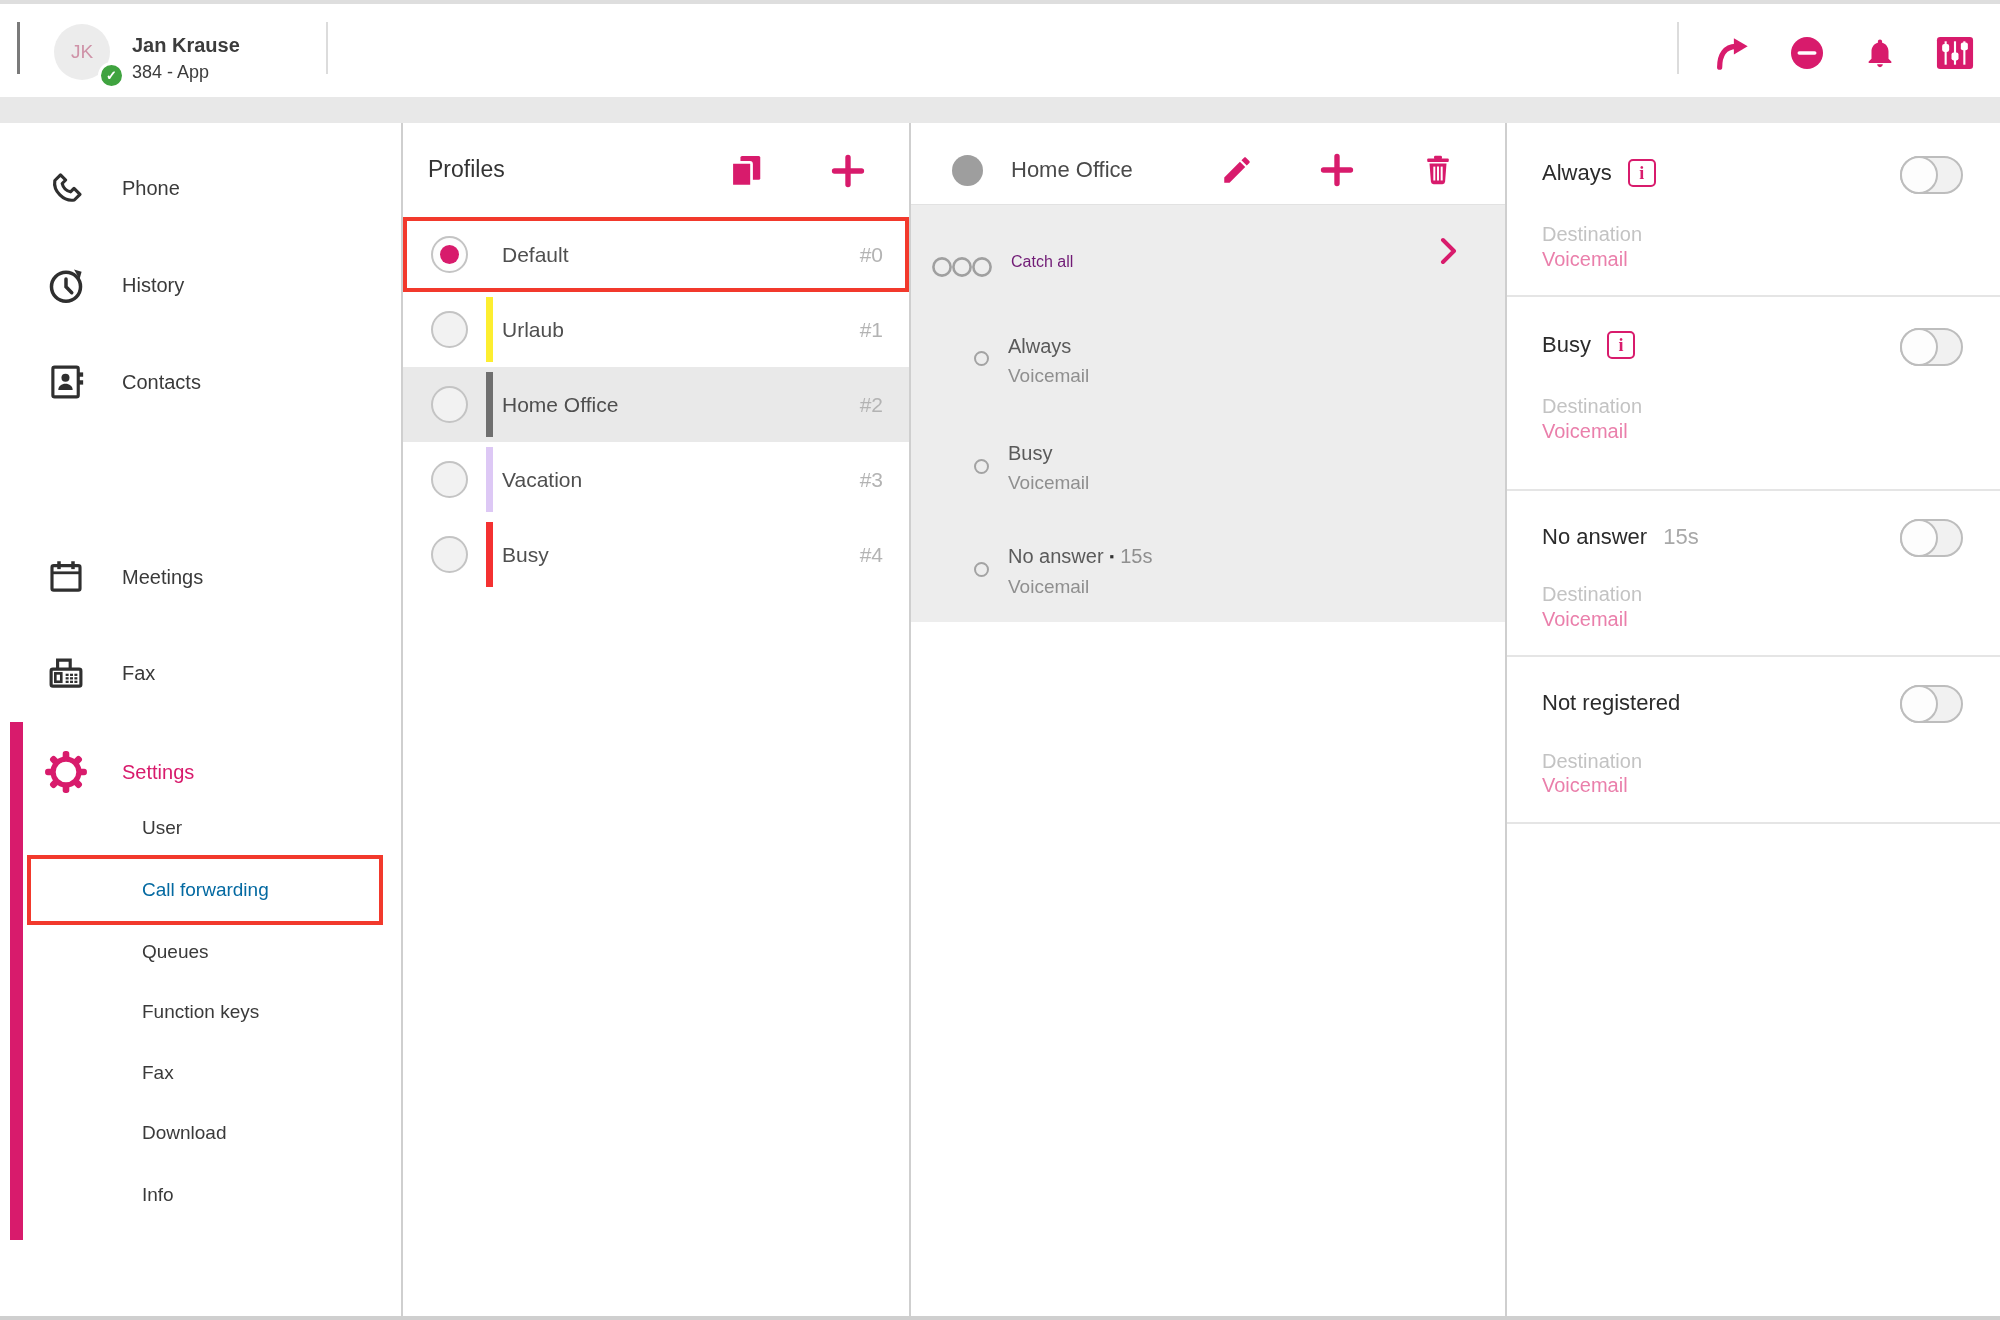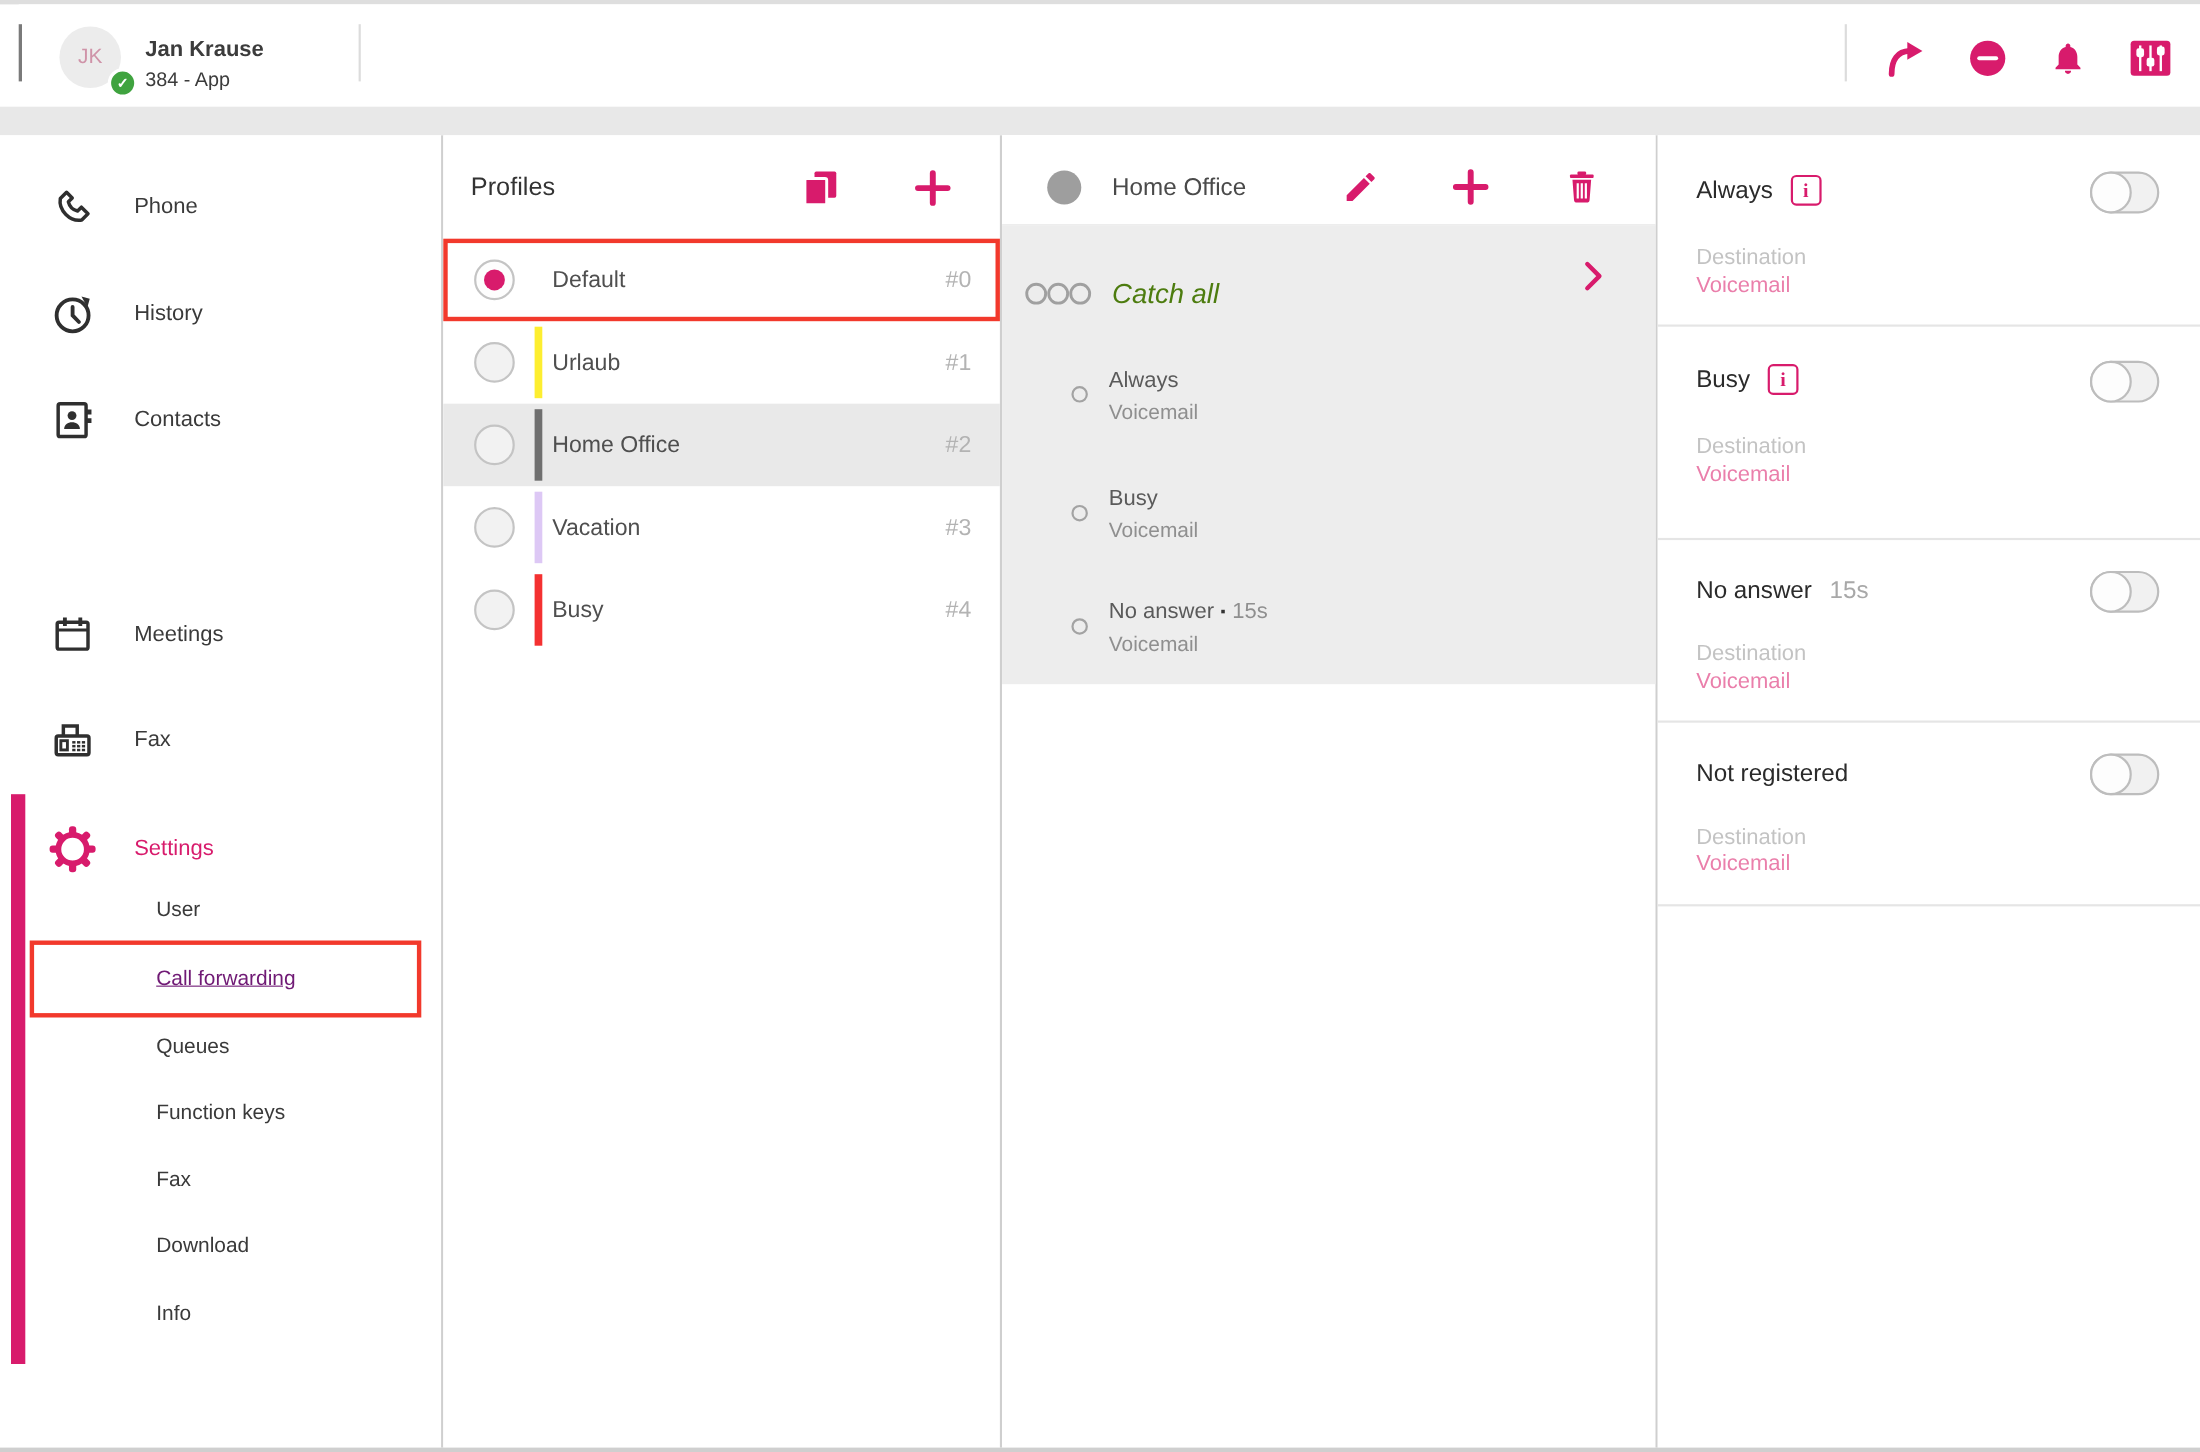--- a/index.html
+++ b/index.html
@@ -35,21 +35,21 @@
   .panel-fwd { position:absolute; left:1507px; top:0; bottom:0; width:493px; background:#fff; }
 
   
   .active-bar { position:absolute; left:10px; top:599px; width:13px; height:518px; background:#d81b6c; }
   .nav-item { position:absolute; left:0; width:100%; height:48px; cursor:pointer;text-align:right; }
   .nav-item .nicon { position:absolute; left:44px; top:2px; width:44px; height:44px; display:flex; align-items:center; justify-content:center; }
   .nav-item .nlabel { position:absolute; left:122px; top:50%; transform:translateY(-50%); font-size:20px; color:#3a3a3a; }
   .nav-item.active .nlabel { color:#d81b6c; }
   .sub-item { position:absolute; left:0; width:100%; height:40px; cursor:pointer; }
   .sub-item .nlabel { position:absolute; left:142px; top:50%; transform:translateY(-50%); font-size:19px; color:#3a3a3a; }
-  .sub-item.active .nlabel { color:#701a75;text-decoration:underline; }
+  .sub-item.active .nlabel { color:#0369a1; }
   .ann-box { position:absolute; border:4px solid #f2392c; pointer-events:none; }
 
   
   .profiles-title { position:absolute; left:25px; top:33px; font-size:23px; color:#333; }
   .ptool { position:absolute; top:28px; width:44px; height:40px; display:flex; align-items:center; justify-content:center; cursor:pointer; }
   .profile-row { position:absolute; left:0; width:100%; height:75px; cursor:pointer; }
   .profile-row.hl { background:#e9e9e9; }
   .radio { position:absolute; left:28px; top:19px; width:37px; height:37px; border-radius:50%;
     background:#f2f2f2; border:2px solid #c4c4c4; }
   .radio.sel { background:#fdfdfd; }
@@ -57,21 +57,21 @@
   .pbar { position:absolute; left:83px; top:5px; width:7px; height:65px; }
   .pname { position:absolute; left:99px; top:50%; transform:translateY(-50%); font-size:21px; color:#4f4f4f; }
   .pnum { position:absolute; right:26px; top:50%; transform:translateY(-50%); font-size:21px; color:#b3b3b3; }
 
   
   .detail-head { position:absolute; left:0; top:0; width:100%; height:82px; background:#fff; border-bottom:1px solid #e2e2e2; }
   .dcircle { position:absolute; left:41px; top:32px; width:31px; height:31px; border-radius:50%; background:#9e9e9e; }
   .dtitle { position:absolute; left:100px; top:47px; transform:translateY(-50%); font-size:22px; color:#4a4a4a; }
   .dtool { position:absolute; top:27px; width:44px; height:40px; display:flex; align-items:center; justify-content:center; cursor:pointer; }
   .catch { position:absolute; left:0; top:82px; width:100%; height:417px; background:#ededed; }
-  .catch-label { position:absolute; left:100px; top:48px; font-size:25px; color:#4d7c0f;font-style:italic; }
+  .catch-label { position:absolute; left:100px; top:48px; font-size:16px; color:#701a75; }
   .chevron { position:absolute; left:528px; top:32px; width:20px; height:28px; cursor:pointer; }
   .rule-circle { position:absolute; width:15px; height:15px; border-radius:50%; border:2px solid #a3a3a3; left:63px; }
   .rule-title { position:absolute; left:97px; font-size:20px; color:#5a5a5a; }
   .rule-dest { position:absolute; left:97px; font-size:19px; color:#8f8f8f; }
   .rule-sep { color:#333; font-size:13px; vertical-align:2px; padding:0 6px; }
   .rule-timeout { color:#8f8f8f; }
 
   
   .fdiv { position:absolute; left:0; width:100%; height:2px; background:#e5e5e5; }
   .ftitle { position:absolute; left:35px; font-size:22px; color:#2b2b2b; display:flex; align-items:center; gap:16px; }

